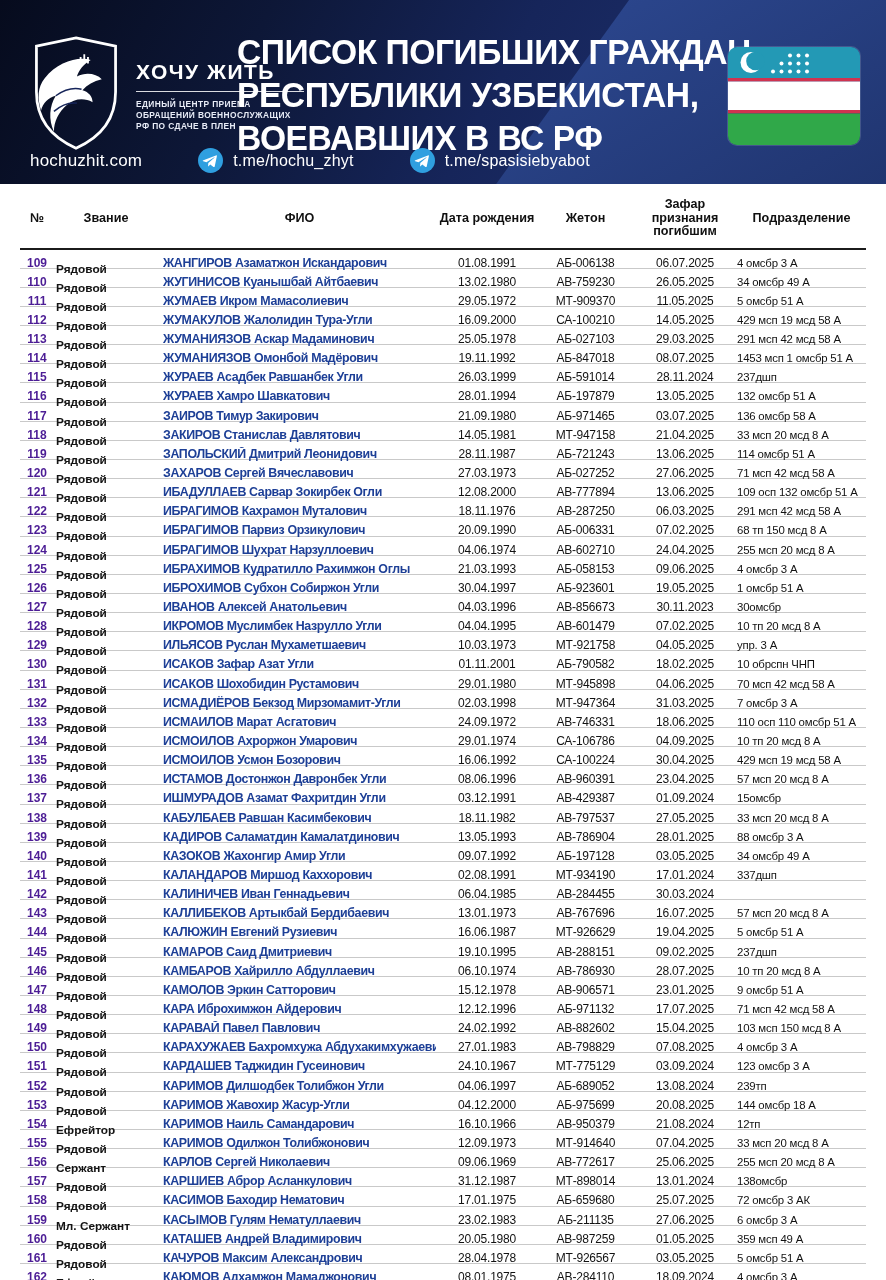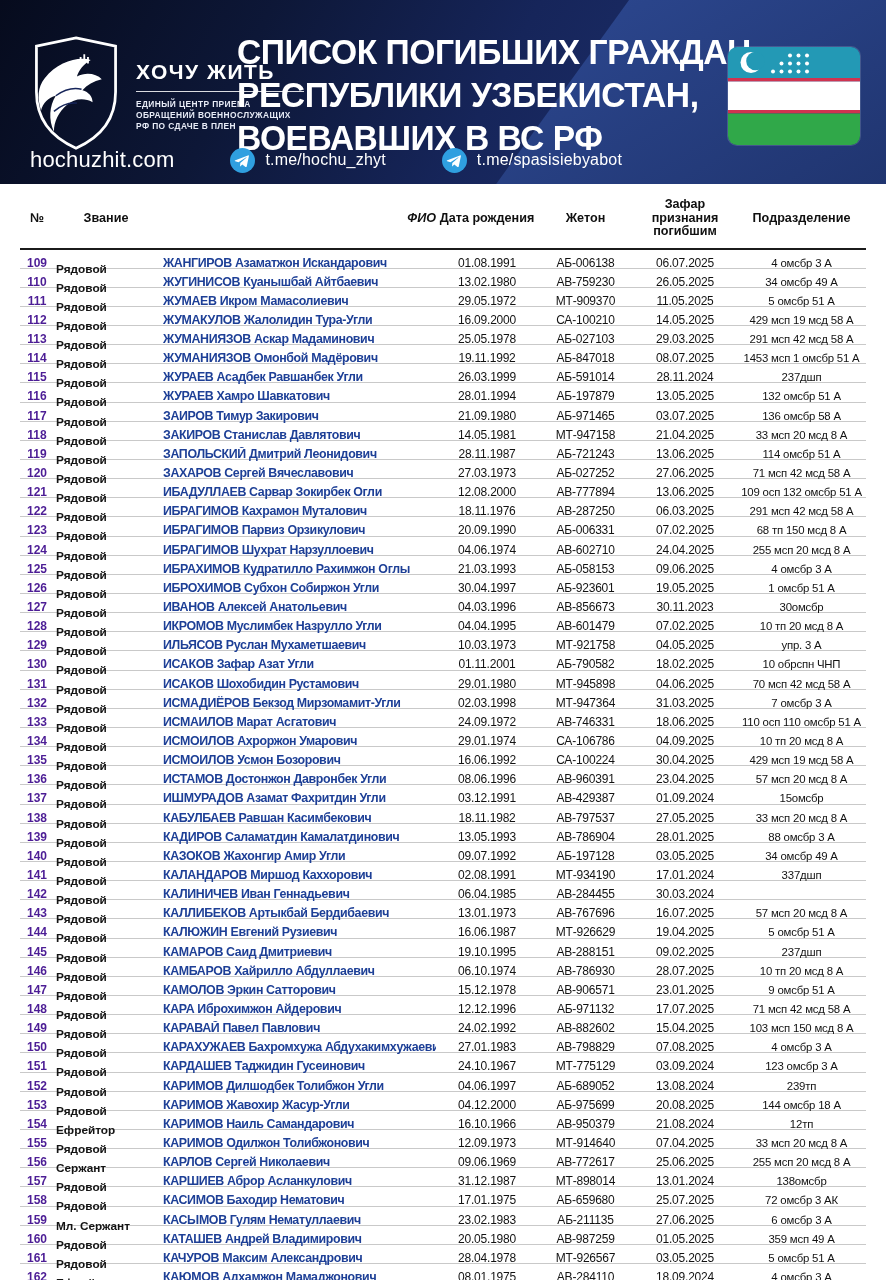--- a/index.html
+++ b/index.html
@@ -30,42 +30,42 @@
 
   .main-title { position:absolute; left:237px; top:30px; transform:scaleX(.96); transform-origin:left top; }
   .main-title div {
     color:#ffffff; font-size:35px; line-height:43px; font-weight:800;
     letter-spacing:-.5px; white-space:nowrap;
   }
 
   .flag { position:absolute; right:26px; top:47px; width:132px; height:98px; border-radius:9px; overflow:hidden; box-shadow:0 0 0 1px rgba(255,255,255,.15); }
 
   .links-row { position:absolute; left:30px; bottom:11px; display:flex; align-items:center; }
-  .site-link { color:#fff; font-size:22px; font-weight:500; letter-spacing:.2px; }
+  .site-link { color:#fff; font-size:17px; font-weight:500; letter-spacing:.2px; }
   .tg-group { display:flex; align-items:center; margin-left:56px; }
   .tg-icon { width:25px; height:25px; margin-right:10px; }
   .tg-label { color:#fff; font-size:16px; font-weight:500; letter-spacing:.2px; }
 
   
   .watermark { position:absolute; top:540px; left:0; width:886px; height:440px; opacity:.10; pointer-events:none; display:flex; }
   .wm-shield { width:300px; height:400px; margin-left:115px; flex:none; }
   .wm-text { margin-left:25px; margin-top:70px; color:#33508e; font-weight:800; font-size:158px; line-height:138px; letter-spacing:6px; }
 
   
   .table { position:relative; margin:0 20px; }
   .grid-cols { display:grid; grid-template-columns:34px 100px 278px 98px 95px 100px 1fr; column-gap:2px; align-items:center; }
   .thead { padding:14px 0 9px; border-bottom:2.5px solid #1b1b1b; }
   .thead .hc { font-size:12.6px; font-weight:700; color:#101010; text-align:center; line-height:13.5px; }
-  .thead .h-fio { text-align:right; padding-left:5px;font-style:italic; }
+  .thead .h-fio { text-align:center; padding-left:5px; }
   .trow { height:19.15px; border-bottom:1px solid #c9c9c9; }
   .c-num  { text-align:center; color:#4c1d95; font-size:12px; font-weight:600; }
   .c-rank { color:#141414; font-size:11.8px; font-weight:700; white-space:nowrap;margin-top:12px; }
   .c-fio  { color:#1d3f96; font-size:12.4px; font-weight:700; letter-spacing:-.35px; white-space:nowrap; overflow:hidden; padding-left:5px; }
   .c-dob, .c-token, .c-death { text-align:center; color:#121212; font-size:12px; font-weight:500; letter-spacing:-.2px; white-space:nowrap; }
-  .c-unit { text-align:center; color:#121212; font-size:11.4px; font-weight:500; letter-spacing:-.2px; white-space:nowrap; }
+  .c-unit { color:#121212; font-size:11.4px; font-weight:500; letter-spacing:-.2px; white-space:nowrap; }
 </style>
 </head>
 <body>
 
 <div class="page">
 
   <div class="banner">
     <div class="banner-bright"></div>
 
     <div class="logo">

